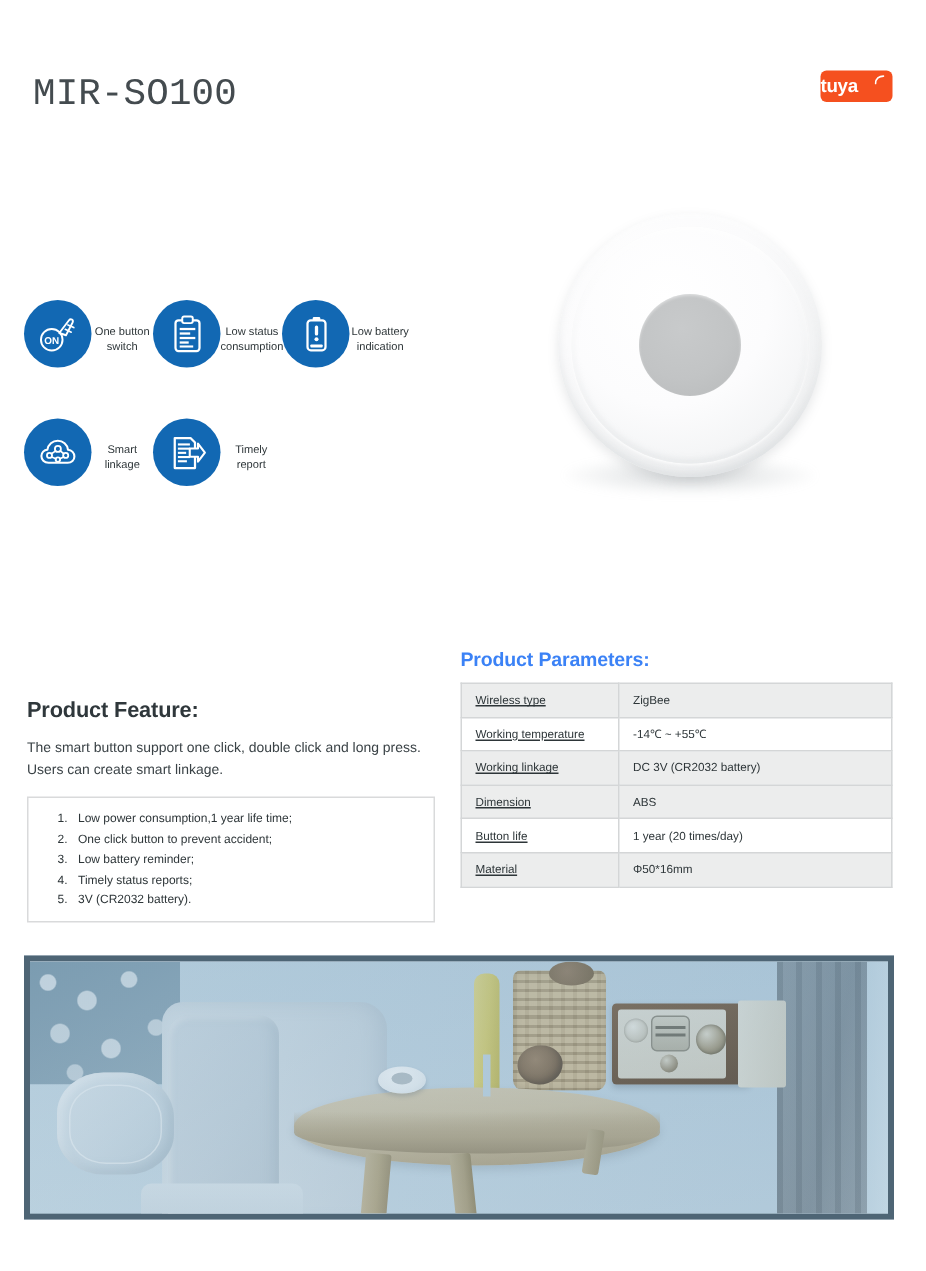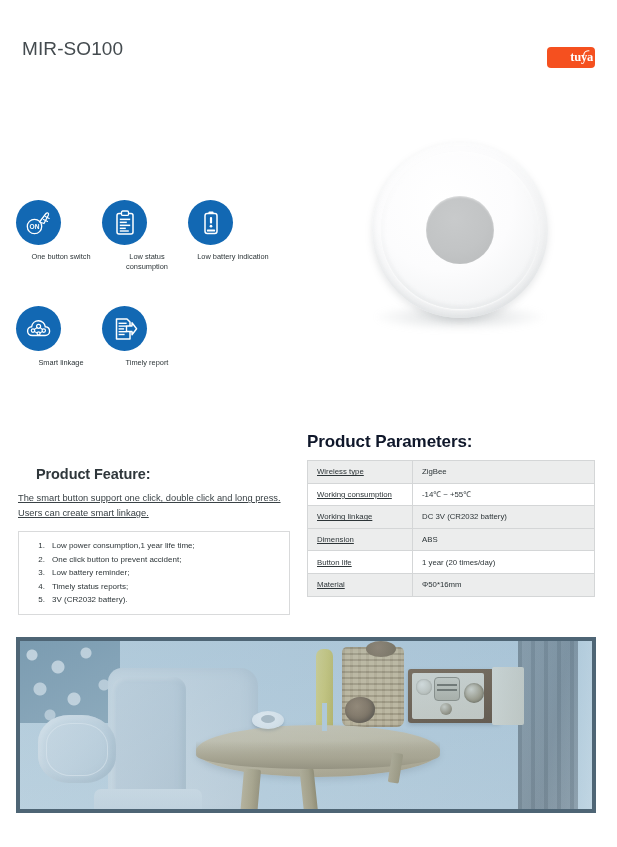--- a/index.html
+++ b/index.html
@@ -20,35 +20,36 @@
     width: 573px;
   }
   .title {
     font-size: 25px;
     font-weight: bold;
     color: #2f373b;
     letter-spacing: -0.3px;
     line-height: 30px;
   }
   .subtitle {
-    font-size: 19px;
+    font-size: 25px;
     font-weight: normal;
     color: #444b4f;
+    margin-top: 10px;
     letter-spacing: 0.1px;
+    font-family: Liberation Mono, monospace;
   }
   .brand-logo {
     position: absolute;
     right: 0; top: 9px;
     width: 48px; height: 21px;
     background: #f5501f;
     border-radius: 4px;
     display: flex;
     align-items: center;
-    justify-content: flex-end;
-    font-family: Liberation Serif, serif;
+    justify-content: flex-start;
   }
   .brand-logo .brand-text {
     color: #ffffff;
     font-size: 12.5px;
     font-weight: bold;
     letter-spacing: -0.2px;
     line-height: 1;
     padding-right: 2px;
   }
   .brand-logo .wifi-arc {
@@ -61,22 +62,22 @@
   .icon-grid {
     position: absolute;
     left: 16px; top: 200px;
     width: 285px;
   }
   .icon-row { display: flex; }
   .icon-row.row2 { margin-top: 34px; }
   .icon-cell {
     width: 86px;
     display: flex;
-    flex-direction: column;
-    align-items: flex-start;
+    flex-direction: row;
+    align-items: center;
   }
   .icon-circle {
     width: 45px; height: 45px;
     border-radius: 50%;
     background: #1268b3;
     display: flex;
     align-items: center;
     justify-content: center;
     flex: none;
   }
@@ -143,28 +144,26 @@
   .feature-block {
     position: absolute;
     left: 18px; top: 466px;
     width: 272px;
   }
   .section-heading {
     font-size: 14.5px;
     font-weight: bold;
     color: #2f373b;
     letter-spacing: -0.1px;
-    margin-left: 18px;
   }
   .feature-desc {
     margin-top: 9px;
     font-size: 9.3px;
     line-height: 15px;
     color: #3a4246;
-    text-decoration: underline;
   }
   .feature-box {
     position: absolute;
     left: 18px; top: 531px;
     width: 272px; height: 84px;
     border: 1px solid #d9dadb;
     background: #ffffff;
     padding: 7px 10px 7px 16px;
   }
   .feature-list { list-style: none; }
@@ -181,23 +180,23 @@
     padding-right: 7px;
   }
 
   
   .params-block {
     position: absolute;
     left: 307px; top: 432px;
     width: 288px;
   }
   .params-heading {
-    font-size: 17px;
+    font-size: 13px;
     font-weight: bold;
-    color: #0f172a;
+    color: #3b82f6;
     margin-bottom: 8px;
     letter-spacing: -0.1px;
   }
   table.params {
     width: 288px;
     border-collapse: collapse;
     table-layout: fixed;
   }
   table.params td {
     font-size: 7.8px;
@@ -577,21 +576,21 @@
 
 <div class="params-block">
   <div class="params-heading">Product Parameters:</div>
   <table class="params">
     <tbody>
       <tr class="shade">
         <td class="k">Wireless type</td>
         <td class="v">ZigBee</td>
       </tr>
       <tr class="plain">
-        <td class="k">Working consumption</td>
+        <td class="k">Working temperature</td>
         <td class="v">-14℃ ~ +55℃</td>
       </tr>
       <tr class="shade">
         <td class="k">Working linkage</td>
         <td class="v">DC 3V (CR2032 battery)</td>
       </tr>
       <tr class="shade">
         <td class="k">Dimension</td>
         <td class="v">ABS</td>
       </tr>

